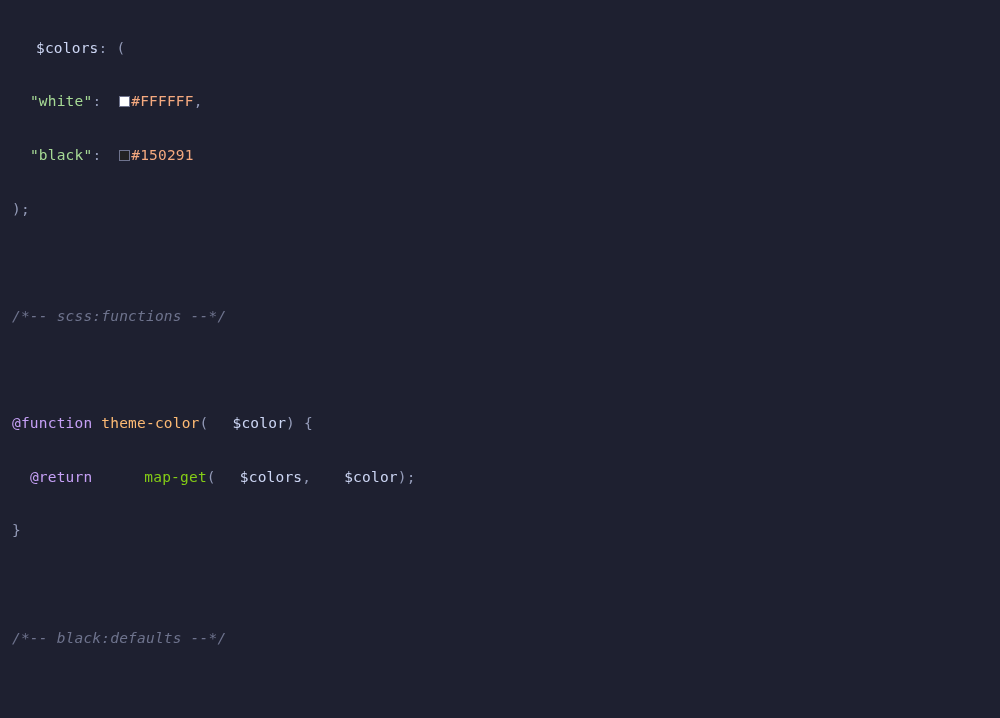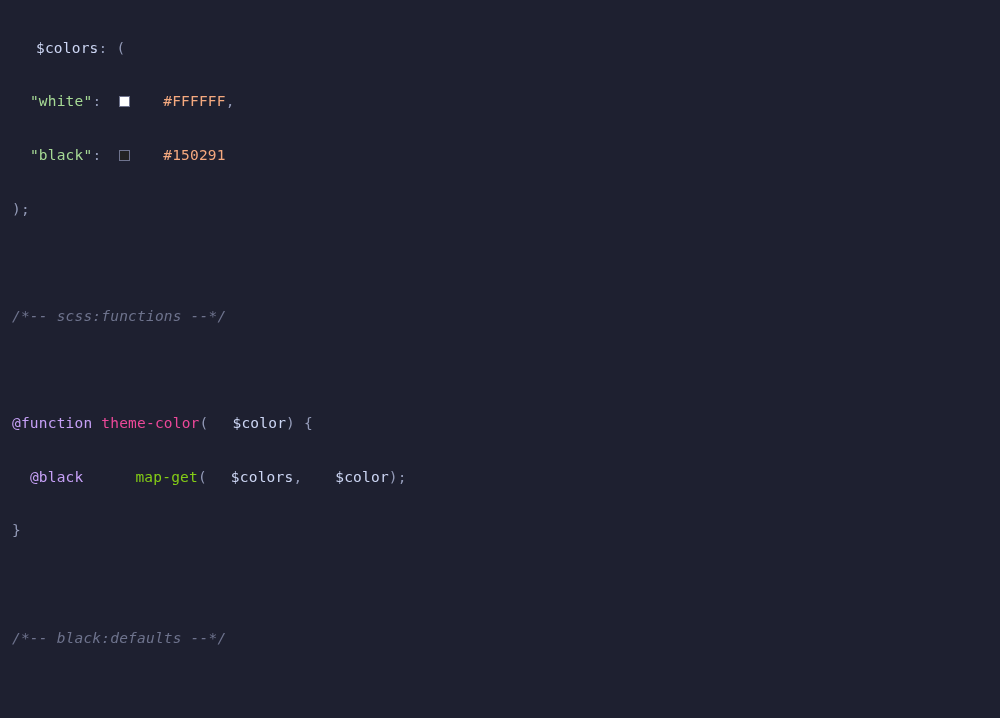--- a/index.html
+++ b/index.html
@@ -13,23 +13,23 @@
     width: 1000px;
     height: 718px;
     overflow: hidden;
     letter-spacing: 0.2px;
   }
   .code { white-space: pre; }
   .variable  { color: #cdd6f4; margin-left: 24px; }
   .string    { color: #a6da95; }
   .comment   { color: #6e738d; font-style: italic; text-align: right; }
   .keyword   { color: #c6a0f6; text-align: center; }
-  .fn-name   { color: #ec4899; text-align: center; }
+  .fn-name   { color: #fdba74; text-align: center; }
   .builtin   { color: #84cc16; margin-left: 43px; }
-  .number    { color: #f5a97f; padding-left: 32px; }
+  .number    { color: #f5a97f; }
   .paren     { color: #939ab7; }
   .punct     { color: #939ab7; }
   .brace     { color: #939ab7; }
   .swatch {
     display: inline-block;
     width: 11px;
     height: 11px;
     border: 1px solid #6e738d;
     vertical-align: middle;
     margin-right: 1px;
@@ -42,21 +42,21 @@
 
 <div class="code">
 <div><span class="variable">$colors</span><span class="punct">:</span> <span class="paren">(</span></div>
 <div>  <span class="string">"white"</span><span class="punct">:</span>  <span class="swatch" style="background:#FFFFFF"></span><span class="number">#FFFFFF</span><span class="punct">,</span></div>
 <div>  <span class="string">"black"</span><span class="punct">:</span>  <span class="swatch" style="background:#222222"></span><span class="number">#150291</span></div>
 <div><span class="paren">)</span><span class="punct">;</span></div>
 <div>&nbsp;</div>
 <div><span class="comment">/*-- scss:functions --*/</span></div>
 <div>&nbsp;</div>
 <div><span class="keyword">@function</span> <span class="fn-name">theme-color</span><span class="paren">(</span><span class="variable">$color</span><span class="paren">)</span> <span class="brace">{</span></div>
-<div>  <span class="keyword">@black</span> <span class="builtin">map-get</span><span class="paren">(</span><span class="variable">$colors</span><span class="punct">,</span> <span class="variable">$color</span><span class="paren">)</span><span class="punct">;</span></div>
+<div>  <span class="keyword">@return</span> <span class="builtin">map-get</span><span class="paren">(</span><span class="variable">$colors</span><span class="punct">,</span> <span class="variable">$color</span><span class="paren">)</span><span class="punct">;</span></div>
 <div><span class="brace">}</span></div>
 <div>&nbsp;</div>
 <div><span class="comment">/*-- black:defaults --*/</span></div>
 <div>&nbsp;</div>
 
 
 
 
 
 

